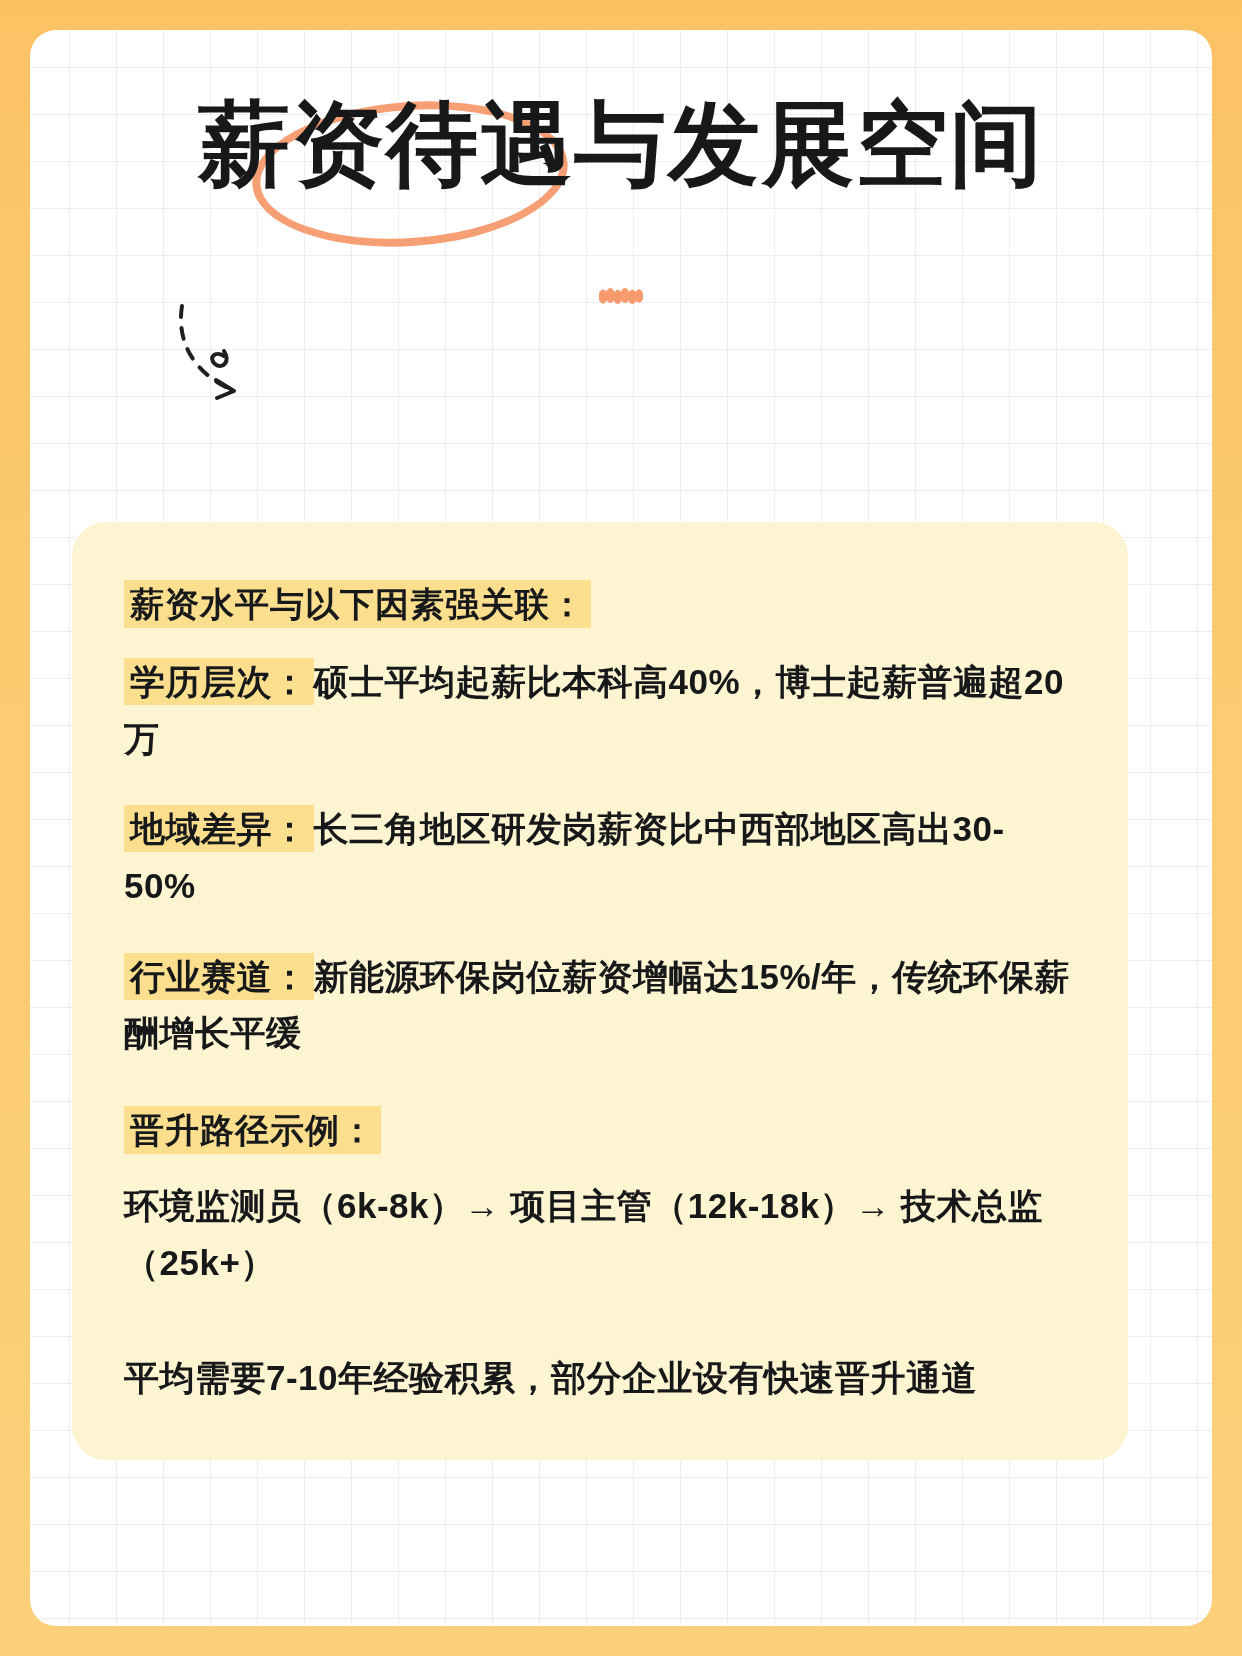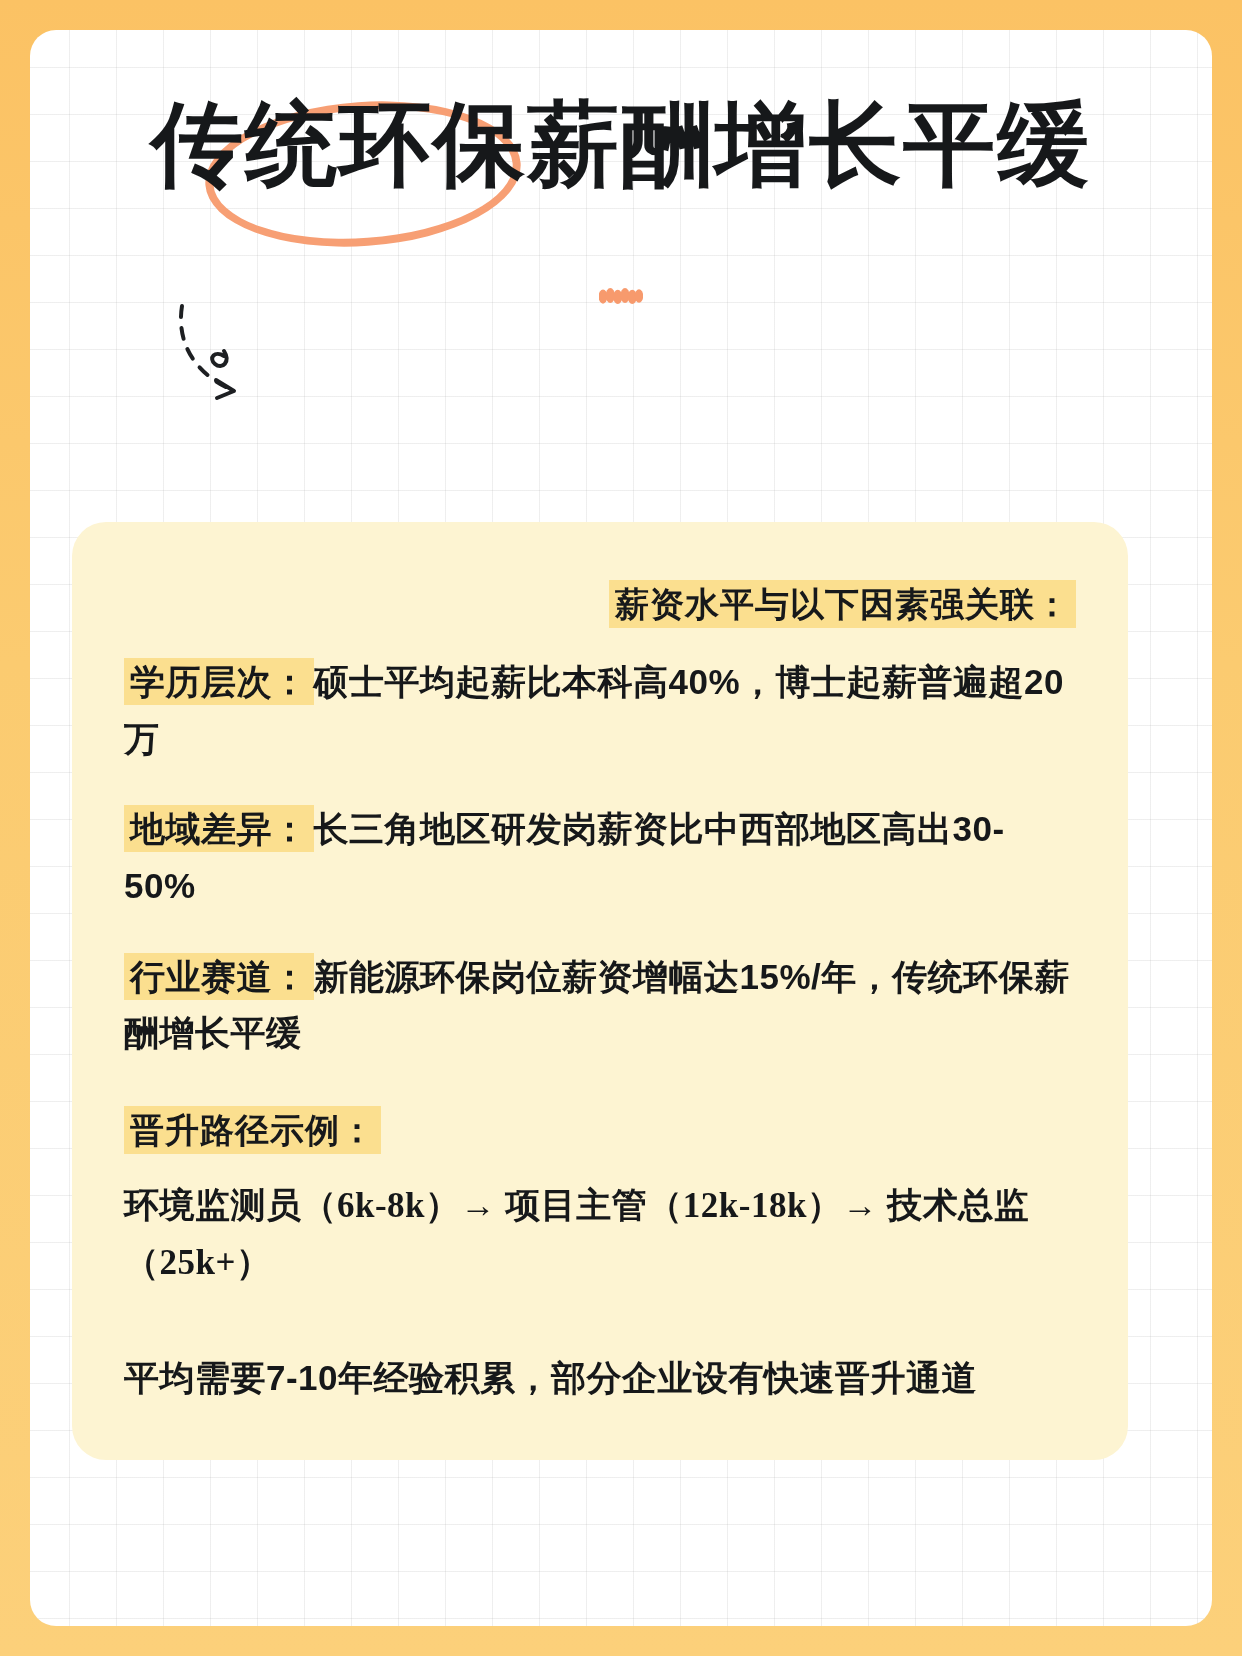--- a/index.html
+++ b/index.html
@@ -162,34 +162,34 @@
   }
   .txt { font-weight: bold; }
 
   .plain {
     font-size: 35px;
     line-height: 1.62;
     color: #16181a;
     font-weight: bold;
     letter-spacing: 0.5px;
   }
-  .path-line { margin-top: 14px; font-family: Liberation Serif, serif; }
+  .path-line { margin-top: 14px; }
   .note { margin-top: 58px; }
-  .gap-head { margin-bottom: 16px; text-align: right; }
+  .gap-head { margin-bottom: 16px; }
 </style>
 </head>
 <body>
 
 <div class="poster">
   <div class="card">
 
     <div class="title-wrap">
       <div class="title-inner">
         <div class="title-ellipse"></div>
-        <div class="title-text">传统环保薪酬增长平缓</div>
+        <div class="title-text">薪资待遇与发展空间</div>
       </div>
     </div>
 
     <svg class="doodle" viewBox="0 0 130 130">
       <path d="M12 8 C 6 46, 26 76, 62 92" fill="none" stroke="#1d1f22" stroke-width="4" stroke-linecap="round" stroke-dasharray="11 11"></path>
       <path d="M46 82 L 64 93 L 47 100" fill="none" stroke="#1d1f22" stroke-width="4" stroke-linecap="round" stroke-linejoin="round"></path>
       <path d="M54 58 c -9 -6 -16 2 -9 8 c 7 6 16 -2 9 -13" fill="none" stroke="#1d1f22" stroke-width="4" stroke-linecap="round"></path>
     </svg>
 
     <div class="subtitle-wrap">

